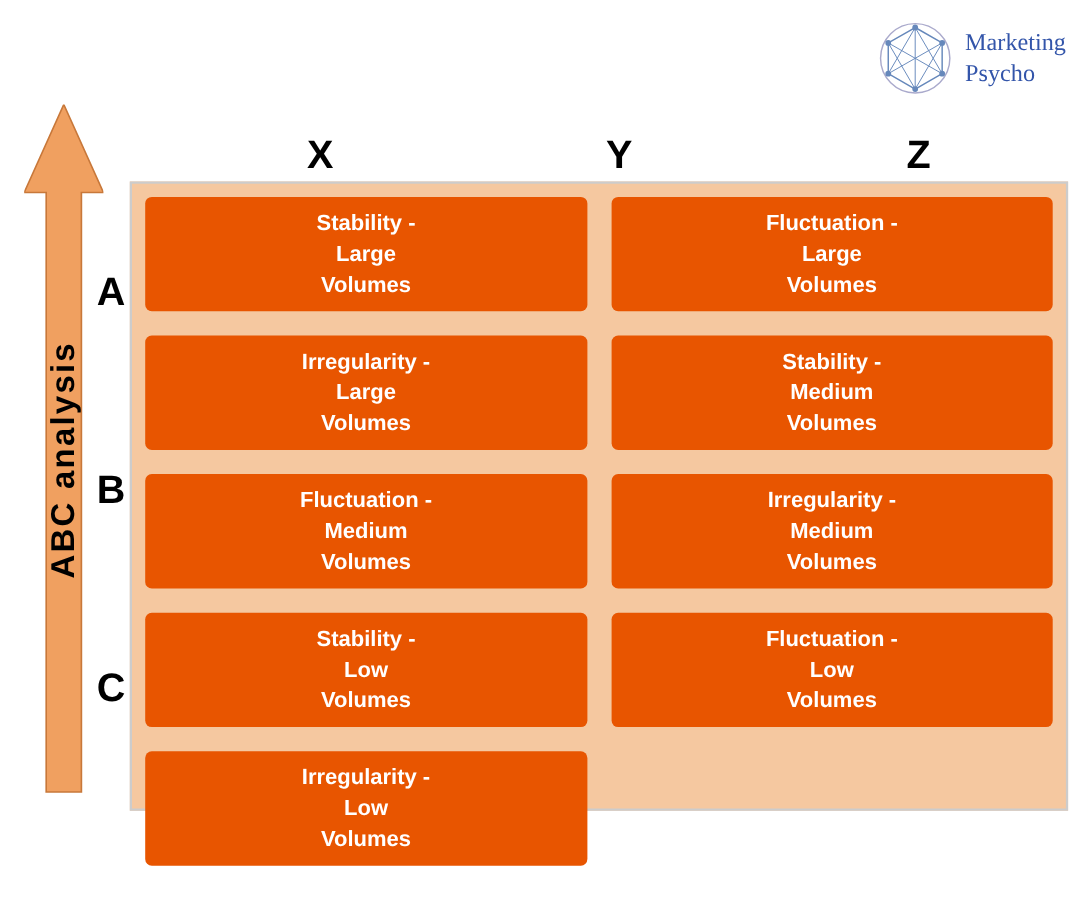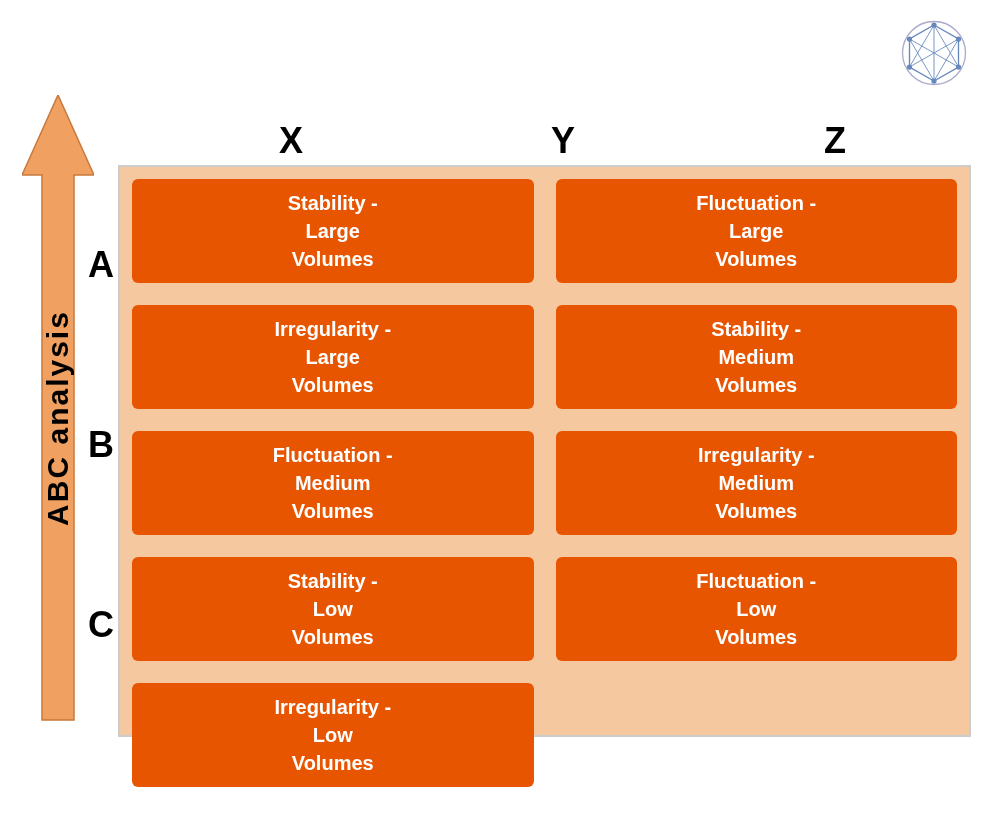--- a/index.html
+++ b/index.html
@@ -167,20 +167,26 @@
       <line x1="40" y1="8" x2="68" y2="56" stroke="#6688bb" stroke-width="1"></line>
       <line x1="12" y1="24" x2="40" y2="72" stroke="#6688bb" stroke-width="1"></line>
       <line x1="68" y1="24" x2="40" y2="72" stroke="#6688bb" stroke-width="1"></line>
       <circle cx="40" cy="8" r="3" fill="#6688bb"></circle>
       <circle cx="68" cy="24" r="3" fill="#6688bb"></circle>
       <circle cx="68" cy="56" r="3" fill="#6688bb"></circle>
       <circle cx="40" cy="72" r="3" fill="#6688bb"></circle>
       <circle cx="12" cy="56" r="3" fill="#6688bb"></circle>
       <circle cx="12" cy="24" r="3" fill="#6688bb"></circle>
     </svg>
+    <div>
+      <div class="logo-text" style="font-family:'Comic Sans MS',cursive;">
+        <span>Marketing</span><br>
+        <span>Psycho</span>
+      </div>
+    </div>
   </div>
 
   <div class="v-arrow-wrap">
     <svg width="72" height="645" viewBox="0 0 72 645" xmlns="http://www.w3.org/2000/svg">
 
       <polygon points="36,0 72,80 52,80 52,625 20,625 20,80 0,80" fill="#f0a060" stroke="#c8783a" stroke-width="1.5"></polygon>
     </svg>
     <div class="abc-label">ABC analysis</div>
   </div>
 

